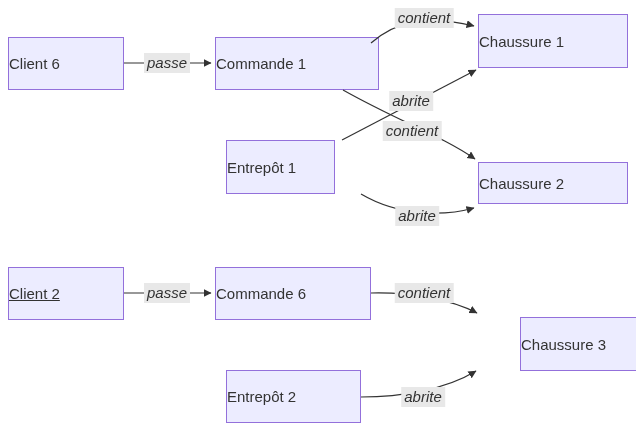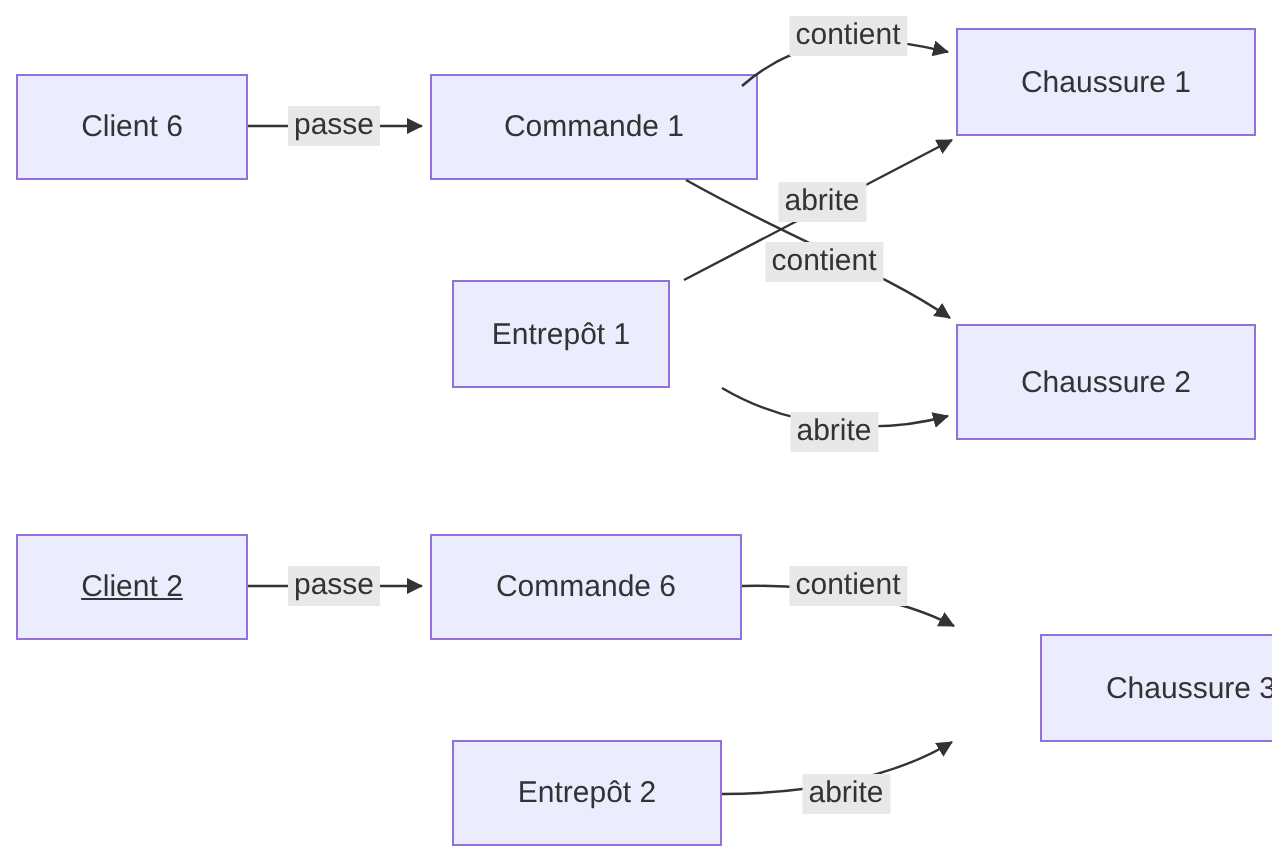--- a/index.html
+++ b/index.html
@@ -29,34 +29,34 @@
   }
   .arrowhead { fill: var(--edge-color, #333333); }
   .node {
     position: absolute;
     z-index: 1;
     box-sizing: border-box;
     background: var(--node-fill, #ECECFF);
     border: 1px solid var(--node-border, #9370DB);
     display: flex;
     align-items: center;
-    justify-content: center;
     font-size: 15px;
     color: var(--text-color, #333333);
   }
   .edge-label {
     position: absolute;
     z-index: 3;
     transform: translate(-50%, -50%);
     background: var(--label-bg, #e8e8e8);
     padding: 1px 3px;
     font-size: 15px;
     line-height: 18px;
     color: var(--text-color, #333333);
     white-space: nowrap;
+    font-style: italic;
   }
 </style>
 </head>
 <body style="--node-fill: #ECECFF; --node-border: #9370DB; --edge-color: #333333; --label-bg: #e8e8e8; --text-color: #333333;">
 
 <div class="canvas">
 
   <svg class="edges-layer" width="636" height="433" viewBox="0 0 636 433" xmlns="http://www.w3.org/2000/svg">
     <defs>
       <marker id="arrow" markerWidth="9" markerHeight="9" refX="7.5" refY="4" orient="auto" markerUnits="userSpaceOnUse">
@@ -78,21 +78,21 @@
   </div>
   <div class="node" style="left:215px; top:37px;  width:164px; height:53px;">
     <span>Commande 1</span>
   </div>
   <div class="node" style="left:478px; top:14px;  width:150px; height:54px;">
     <span>Chaussure 1</span>
   </div>
   <div class="node" style="left:226px; top:140px; width:109px; height:54px;">
     <span>Entrepôt 1</span>
   </div>
-  <div class="node" style="left:478px; top:162px; width:150px; height:58px;">
+  <div class="node" style="left:478px; top:162px; width:150px; height:42px;">
     <span>Chaussure 2</span>
   </div>
   <div class="node" style="left:8px;   top:267px; width:116px; height:53px;text-decoration:underline;">
     <span>Client 2</span>
   </div>
   <div class="node" style="left:215px; top:267px; width:156px; height:53px;">
     <span>Commande 6</span>
   </div>
   <div class="node" style="left:477px; top:317px; width:151px; height:54px;margin-left:43px;">
     <span>Chaussure 3</span>

